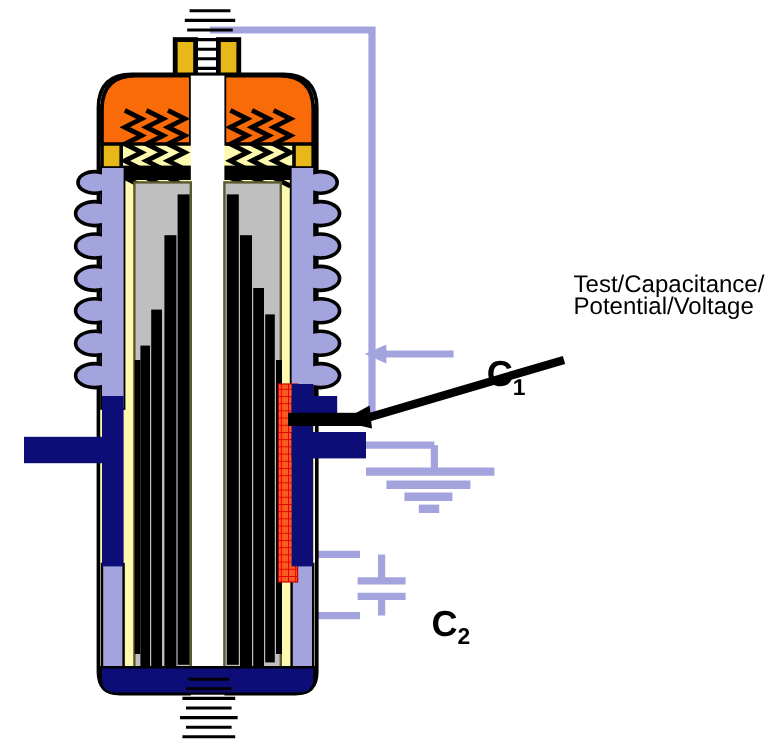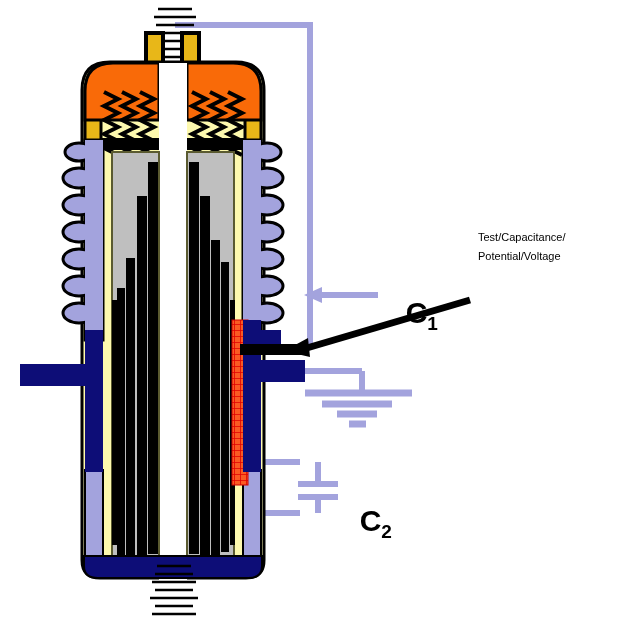--- a/index.html
+++ b/index.html
@@ -1,20 +1,20 @@
 <!DOCTYPE html>
 <html><head>
 <meta charset="utf-8">
 <style>
   html,body{margin:0;padding:0;background:#ffffff;}
   body{width:641px;height:622px;position:relative;overflow:hidden;
        font-family:"Liberation Sans",sans-serif;}
   #stage{position:absolute;left:0;top:0;width:641px;height:622px;}
   .lbl{position:absolute;white-space:pre;color:#000;}
-  #txt-test{left:478px;top:228px;font-size:11px;line-height:19px;}
+  #txt-test{left:478px;top:228px;font-size:20px;line-height:19px;}
   .cap-lbl{font-weight:bold;font-size:30px;letter-spacing:0px;}
   .cap-lbl sub{font-size:19px;font-weight:bold;}
   #lbl-c1{left:389px;top:262px;text-align:center;}
   #lbl-c2{left:343px;top:470px;text-align:center;}
 </style>
 </head>
 <body>
 
 <svg id="stage" viewBox="0 0 641 622" xmlns="http://www.w3.org/2000/svg">
 

